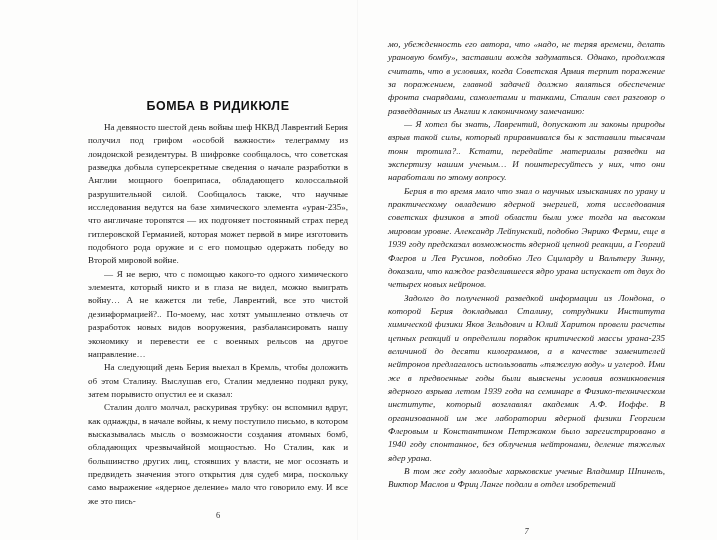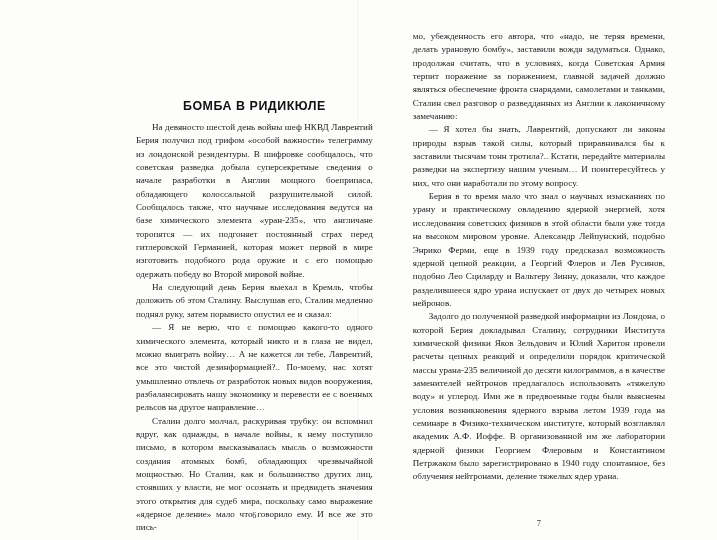--- a/index.html
+++ b/index.html
@@ -25,25 +25,25 @@
   }
   .page {
     position: relative;
     height: 540px;
     box-sizing: border-box;
     background: #fdfdfc;
   }
   .page-left {
     width: 358px;
     padding: 0 10px 8px 88px;
-    margin-left: 48px;
   }
   .page-right {
     width: 359px;
-    padding: 8px 52px 0 30px;
+    padding: 16px 52px 0 30px;
+    font-style: italic;
   }
   .page-inner {
     position: relative;
     height: 540px;
     box-sizing: border-box;
   }
   .chapter-title {
     font-family: "Liberation Sans", "DejaVu Sans", sans-serif;
     font-weight: bold;
     font-size: 13.5px;
@@ -102,37 +102,38 @@
 <body>
 
 <div id="spread">
 
   <div class="page page-left">
     <div class="page-inner">
       <h1 class="chapter-title">БОМБА В РИДИКЮЛЕ</h1>
 
       <div class="body-col">
         <p>На девяносто шестой день войны шеф НКВД Лаврентий Берия получил под грифом «особой важности» телеграмму из лондонской резидентуры. В шифровке сообщалось, что советская разведка добыла суперсекретные сведения о начале разработки в Англии мощного боеприпаса, обладающего колоссальной разрушительной силой. Сообщалось также, что научные исследования ведутся на базе химического элемента «уран-235», что англичане торопятся — их подгоняет постоянный страх перед гитлеровской Германией, которая может первой в мире изготовить подобного рода оружие и с его помощью одержать победу во Второй мировой войне.</p>
+        <p>— Я не верю, что с помощью какого-то одного химического элемента, который никто и в глаза не видел, можно выиграть войну… А не кажется ли тебе, Лаврентий, все это чистой дезинформацией?.. По-моему, нас хотят умышленно отвлечь от разработок новых видов вооружения, разбалансировать нашу экономику и перевести ее с военных рельсов на другое направление…</p>
         <p>На следующий день Берия выехал в Кремль, чтобы доложить об этом Сталину. Выслушав его, Сталин медленно поднял руку, затем порывисто опустил ее и сказал:</p>
-        <p>— Я не верю, что с помощью какого-то одного химического элемента, который никто и в глаза не видел, можно выиграть войну… А не кажется ли тебе, Лаврентий, все это чистой дезинформацией?.. По-моему, нас хотят умышленно отвлечь от разработок новых видов вооружения, разбалансировать нашу экономику и перевести ее с военных рельсов на другое направление…</p>
         <p>Сталин долго молчал, раскуривая трубку: он вспомнил вдруг, как однажды, в начале войны, к нему поступило письмо, в котором высказывалась мысль о возможности создания атомных бомб, обладающих чрезвычайной мощностью. Но Сталин, как и большинство других лиц, стоявших у власти, не мог осознать и предвидеть значения этого открытия для судеб мира, поскольку само выражение «ядерное деление» мало что говорило ему. И все же это пись-</p>
       </div>
 
       <div class="folio">6</div>
     </div>
   </div>
 
   <div class="gutter"></div>
 
   <div class="page page-right">
     <div class="page-inner">
       <div class="body-col">
         <p class="no-indent">мо, убежденность его автора, что «надо, не теряя времени, делать урановую бомбу», заставили вождя задуматься. Однако, продолжая считать, что в условиях, когда Советская Армия терпит поражение за поражением, главной задачей должно являться обеспечение фронта снарядами, самолетами и танками, Сталин свел разговор о разведданных из Англии к лаконичному замечанию:</p>
         <p>— Я хотел бы знать, Лаврентий, допускают ли законы природы взрыв такой силы, который приравнивался бы к заставили тысячам тонн тротила?.. Кстати, передайте материалы разведки на экспертизу нашим ученым… И поинтересуйтесь у них, что они наработали по этому вопросу.</p>
         <p>Берия в то время мало что знал о научных изысканиях по урану и практическому овладению ядерной энергией, хотя исследования советских физиков в этой области были уже тогда на высоком мировом уровне. Александр Лейпунский, подобно Энрико Ферми, еще в 1939 году предсказал возможность ядерной цепной реакции, а Георгий Флеров и Лев Русинов, подобно Лео Сциларду и Вальтеру Зинну, доказали, что каждое разделившееся ядро урана испускает от двух до четырех новых нейронов.</p>
         <p>Задолго до полученной разведкой информации из Лондона, о которой Берия докладывал Сталину, сотрудники Института химической физики Яков Зельдович и Юлий Харитон провели расчеты цепных реакций и определили порядок критической массы урана-235 величиной до десяти килограммов, а в качестве заменителей нейтронов предлагалось использовать «тяжелую воду» и углерод. Ими же в предвоенные годы были выяснены условия возникновения ядерного взрыва летом 1939 года на семинаре в Физико-техническом институте, который возглавлял академик А.Ф. Иоффе. В организованной им же лаборатории ядерной физики Георгием Флеровым и Константином Петржаком было зарегистрировано в 1940 году спонтанное, без облучения нейтронами, деление тяжелых ядер урана.</p>
+        <p>В том же году молодые харьковские ученые Владимир Шпинель, Виктор Маслов и Фриц Ланге подали в отдел изобретений</p>
       </div>
 
       <div class="folio">7</div>
     </div>
   </div>
 
 </div>
 
 </body></html>

